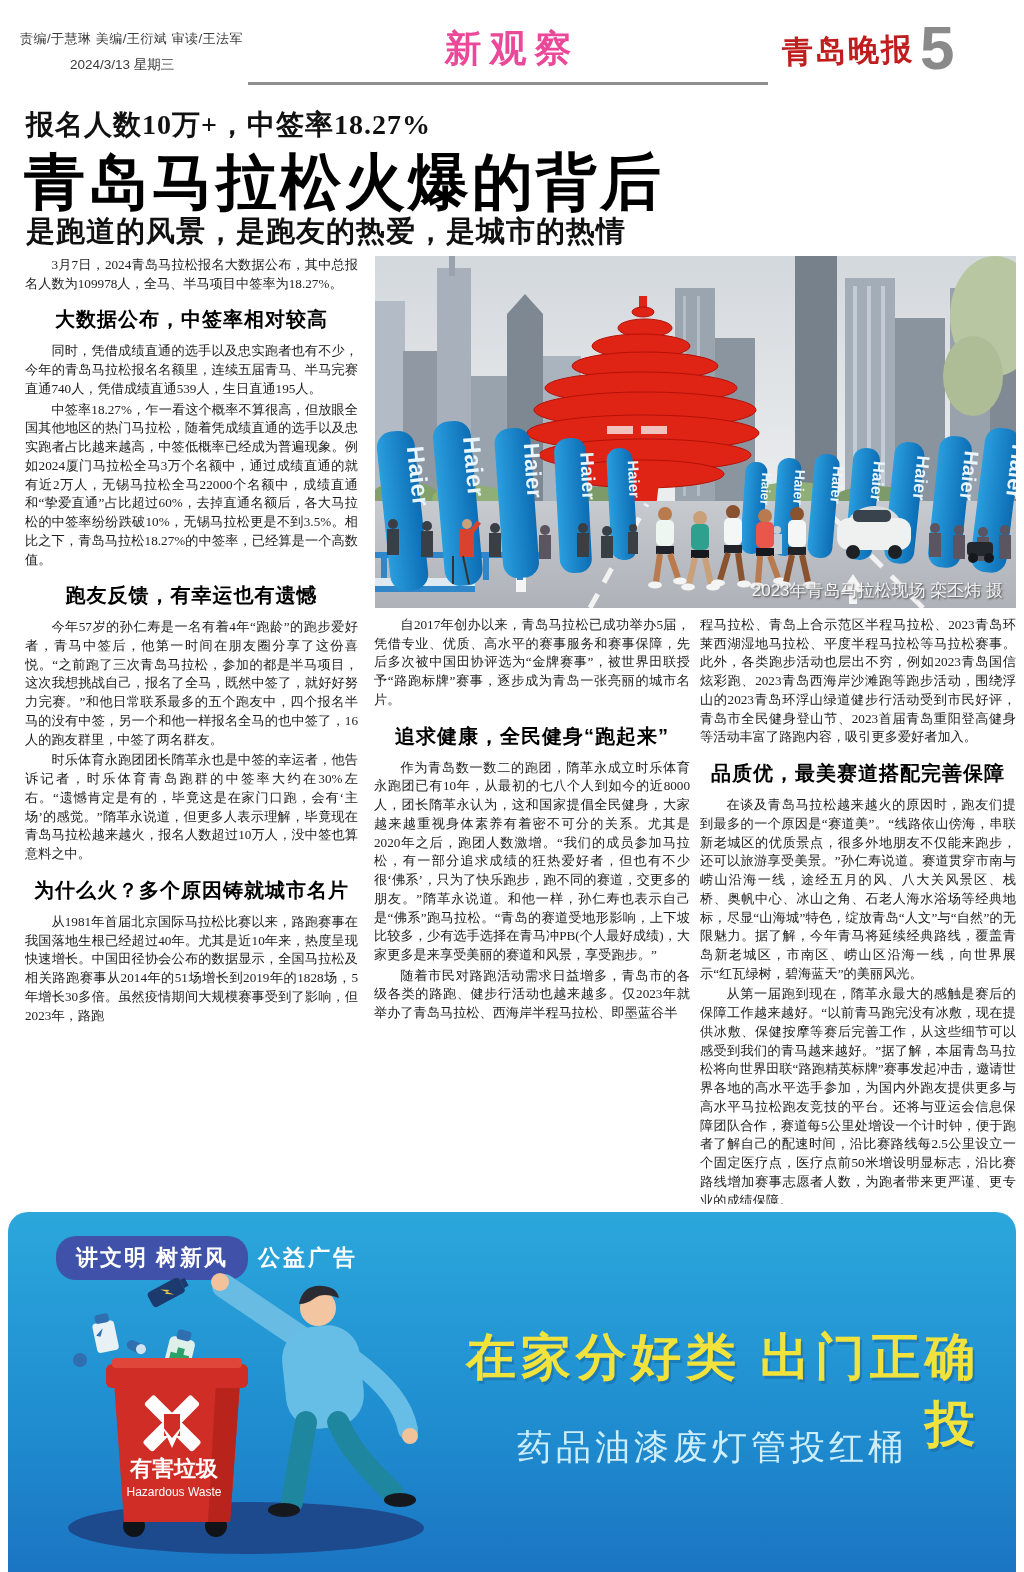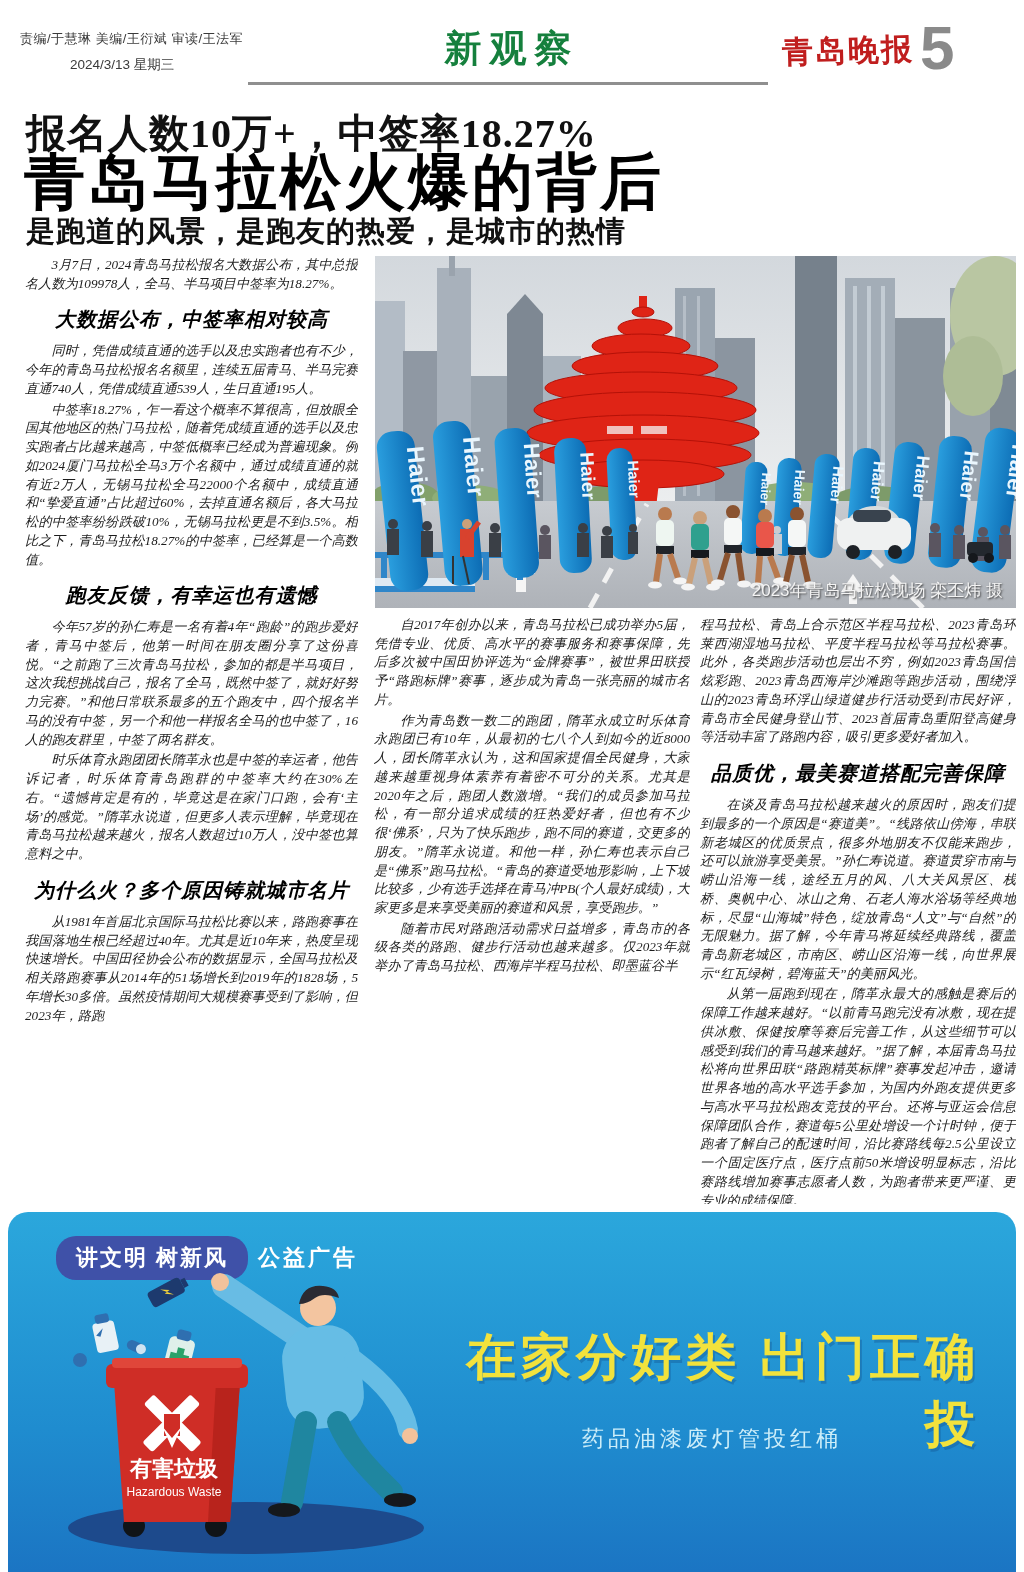--- a/index.html
+++ b/index.html
@@ -5,32 +5,32 @@
   html,body{margin:0;padding:0;}
   body{
     width:1024px;height:1572px;position:relative;background:#ffffff;
     font-family:"Liberation Sans",sans-serif;color:#1a1a1a;overflow:hidden;
   }
   .abs{position:absolute;}
 
   
   .credits{left:20px;top:30px;font-size:13px;color:#3a3a3a;letter-spacing:.5px;}
   .pubdate{left:70px;top:56px;font-size:13.5px;color:#3a3a3a;}
-  .section-title{left:0;right:0;top:24px;text-align:center;font-size:37px;font-weight:900;letter-spacing:8px;color:#15803d;}
+  .section-title{left:0;right:0;top:24px;text-align:center;font-size:37px;font-weight:900;letter-spacing:8px;color:#ec4899;}
   .header-rule{left:248px;top:82px;width:520px;height:3px;background:#8f8f8f;}
   .masthead{left:782px;top:30px;font-size:31px;font-weight:900;color:#c01e1e;transform:rotate(-1.5deg);letter-spacing:2px;font-family:"Liberation Serif",serif;}
   .page-num{left:920px;top:12px;font-size:62px;font-weight:700;color:#8a8a8a;}
 
   
-  .kicker{left:26px;top:106px;font-size:40px;font-weight:700;color:#111;font-family:"Liberation Serif",serif;letter-spacing:1px;}
+  .kicker{left:26px;top:106px;font-size:28px;font-weight:700;color:#111;font-family:"Liberation Serif",serif;letter-spacing:1px;}
   .main-title{left:24px;top:142px;font-size:61px;font-weight:900;color:#000;letter-spacing:3px;}
   .subtitle{left:26px;top:212px;font-size:29px;font-weight:700;color:#111;letter-spacing:1px;}
 
   
-  .col{position:absolute;overflow:hidden;font-style:italic;}
+  .col{position:absolute;overflow:hidden;}
   .col1{left:25px;top:256px;width:333px;height:946px;}
   .col2{left:374px;top:616px;width:316px;height:588px;}
   .col3{left:700px;top:616px;width:316px;height:588px;}
   .para{margin:0 0 2px 0;text-indent:2em;text-align:justify;font-family:"Liberation Serif",serif;
         font-size:13.2px;line-height:1.42;color:#1c1c1c;}
   .para.cont{text-indent:0;}
   .sec-head{font-size:20px;font-weight:800;text-align:center;margin:13px 0 9px 0;color:#000;letter-spacing:1px;}
 
   
   .photo{left:375px;top:256px;width:641px;height:352px;}
@@ -39,21 +39,21 @@
   
   .ad{left:8px;top:1212px;width:1008px;height:396px;border-radius:20px;
       background:linear-gradient(180deg,#2ba7dc 0%,#1f8ccf 55%,#1a6fc0 100%);overflow:hidden;}
   .ad-badge{position:absolute;left:48px;top:24px;background:#3f51a8;border-radius:20px;
       padding:7px 20px;color:#fff;font-weight:700;font-size:22px;letter-spacing:2px;}
   .ad-type{position:absolute;left:250px;top:31px;color:#fff;font-weight:700;font-size:22px;letter-spacing:3px;}
   .ad-illus{position:absolute;left:48px;top:52px;}
   .ad-headline{position:absolute;left:420px;right:36px;top:112px;text-align:right;color:#f2e23c;
       font-size:50px;font-weight:900;letter-spacing:5px;text-shadow:2px 3px 0 rgba(16,76,138,.35);}
   .ad-subline{position:absolute;left:420px;right:20px;top:212px;text-align:center;color:#cdeef9;
-      font-size:22px;letter-spacing:4px;font-weight:400;}
+      font-size:35px;letter-spacing:4px;font-weight:400;}
   .ad-credit{position:absolute;right:42px;bottom:16px;color:#8ecbe9;font-size:15px;font-weight:700;letter-spacing:1px;}
 </style>
 </head>
 <body>
 
 <div class="page">
 
   <div class="abs credits">责编/于慧琳 美编/王衍斌 审读/王法军</div>
   <div class="abs pubdate">2024/3/13 星期三</div>
   <div class="abs section-title">新观察</div>
@@ -319,20 +319,21 @@
           <ellipse cx="13" cy="71" rx="7" ry="3.5" fill="#f4f4f4"></ellipse>
         </g>
       </g>
 
       <text x="628" y="340" text-anchor="end" font-family="Liberation Sans,sans-serif" font-size="17" fill="#f4f4f4" style="text-shadow:1px 1px 2px #3c3c3c">2023年青岛马拉松现场  栾丕炜 摄</text>
     </svg>
   </figure>
 
   <div class="col col2">
     <p class="para">自2017年创办以来，青岛马拉松已成功举办5届，凭借专业、优质、高水平的赛事服务和赛事保障，先后多次被中国田协评选为“金牌赛事”，被世界田联授予“路跑标牌”赛事，逐步成为青岛一张亮丽的城市名片。</p>
+    <div class="sec-head">追求健康，全民健身“跑起来”</div>
     <p class="para">作为青岛数一数二的跑团，隋革永成立时乐体育永跑团已有10年，从最初的七八个人到如今的近8000人，团长隋革永认为，这和国家提倡全民健身，大家越来越重视身体素养有着密不可分的关系。尤其是2020年之后，跑团人数激增。“我们的成员参加马拉松，有一部分追求成绩的狂热爱好者，但也有不少很‘佛系’，只为了快乐跑步，跑不同的赛道，交更多的朋友。”隋革永说道。和他一样，孙仁寿也表示自己是“佛系”跑马拉松。“青岛的赛道受地形影响，上下坡比较多，少有选手选择在青马冲PB(个人最好成绩)，大家更多是来享受美丽的赛道和风景，享受跑步。”</p>
     <p class="para">随着市民对路跑活动需求日益增多，青岛市的各级各类的路跑、健步行活动也越来越多。仅2023年就举办了青岛马拉松、西海岸半程马拉松、即墨蓝谷半</p>
   </div>
 
   <div class="col col3">
     <p class="para cont">程马拉松、青岛上合示范区半程马拉松、2023青岛环莱西湖湿地马拉松、平度半程马拉松等马拉松赛事。此外，各类跑步活动也层出不穷，例如2023青岛国信炫彩跑、2023青岛西海岸沙滩跑等跑步活动，围绕浮山的2023青岛环浮山绿道健步行活动受到市民好评，青岛市全民健身登山节、2023首届青岛重阳登高健身等活动丰富了路跑内容，吸引更多爱好者加入。</p>
     <div class="sec-head">品质优，最美赛道搭配完善保障</div>
     <p class="para">在谈及青岛马拉松越来越火的原因时，跑友们提到最多的一个原因是“赛道美”。“线路依山傍海，串联新老城区的优质景点，很多外地朋友不仅能来跑步，还可以旅游享受美景。”孙仁寿说道。赛道贯穿市南与崂山沿海一线，途经五月的风、八大关风景区、栈桥、奥帆中心、冰山之角、石老人海水浴场等经典地标，尽显“山海城”特色，绽放青岛“人文”与“自然”的无限魅力。据了解，今年青马将延续经典路线，覆盖青岛新老城区，市南区、崂山区沿海一线，向世界展示“红瓦绿树，碧海蓝天”的美丽风光。</p>
     <p class="para">从第一届跑到现在，隋革永最大的感触是赛后的保障工作越来越好。“以前青马跑完没有冰敷，现在提供冰敷、保健按摩等赛后完善工作，从这些细节可以感受到我们的青马越来越好。”据了解，本届青岛马拉松将向世界田联“路跑精英标牌”赛事发起冲击，邀请世界各地的高水平选手参加，为国内外跑友提供更多与高水平马拉松跑友竞技的平台。还将与亚运会信息保障团队合作，赛道每5公里处增设一个计时钟，便于跑者了解自己的配速时间，沿比赛路线每2.5公里设立一个固定医疗点，医疗点前50米增设明显标志，沿比赛路线增加赛事志愿者人数，为跑者带来更严谨、更专业的成绩保障。</p>
 

